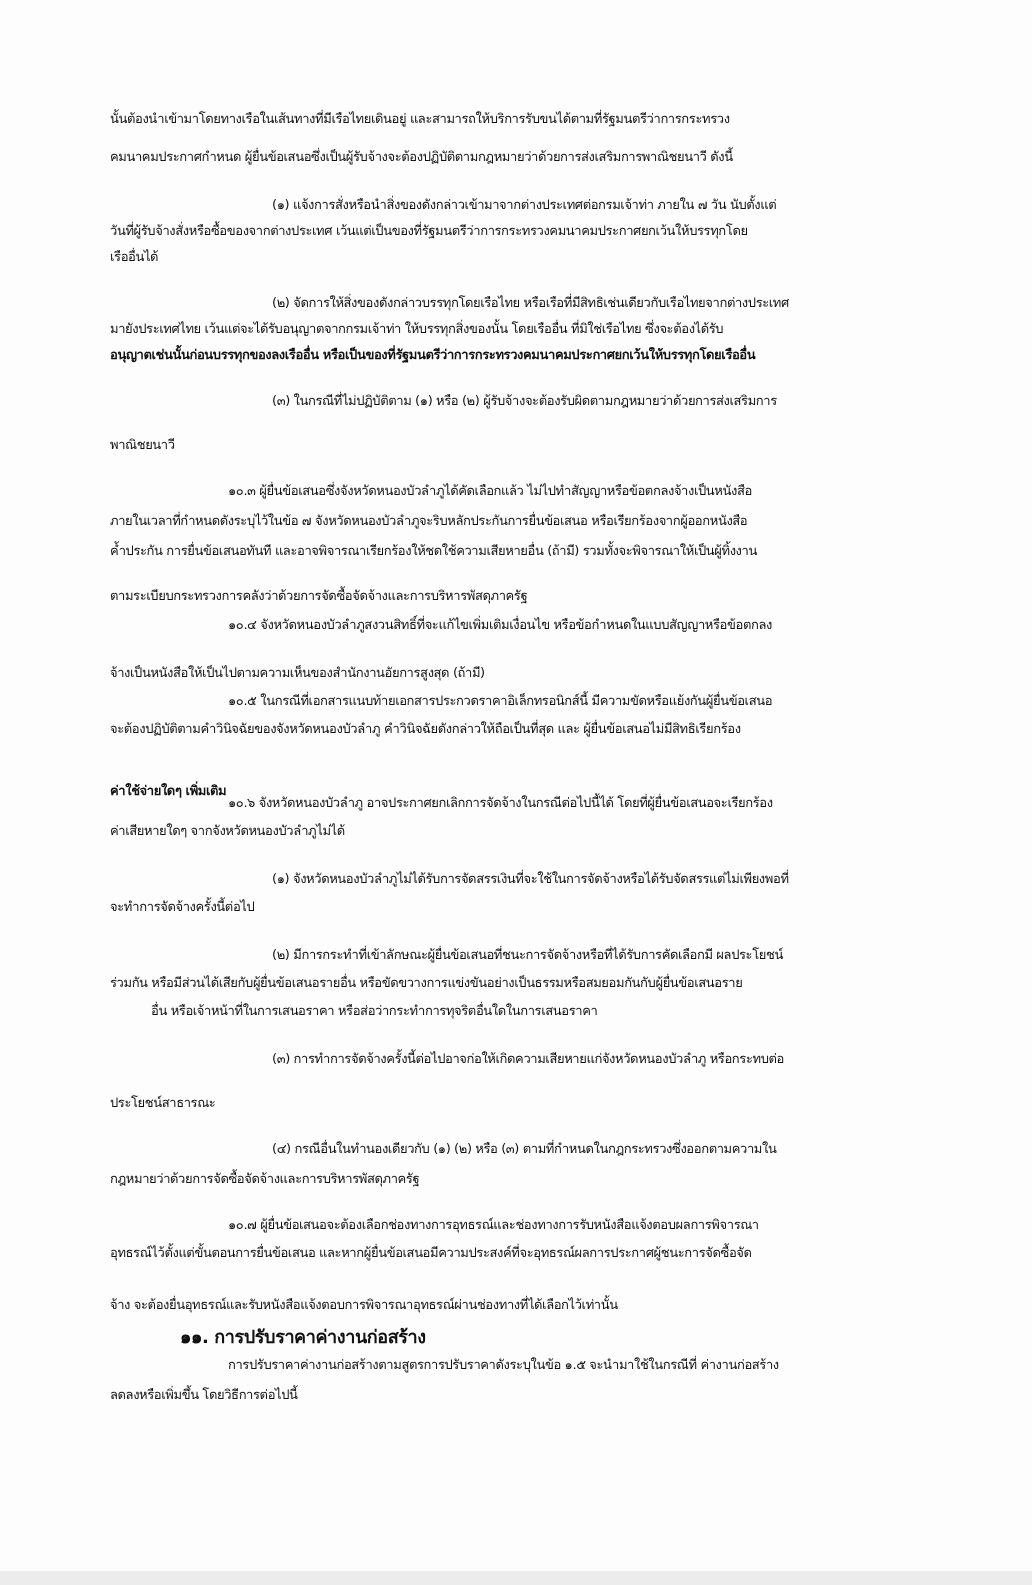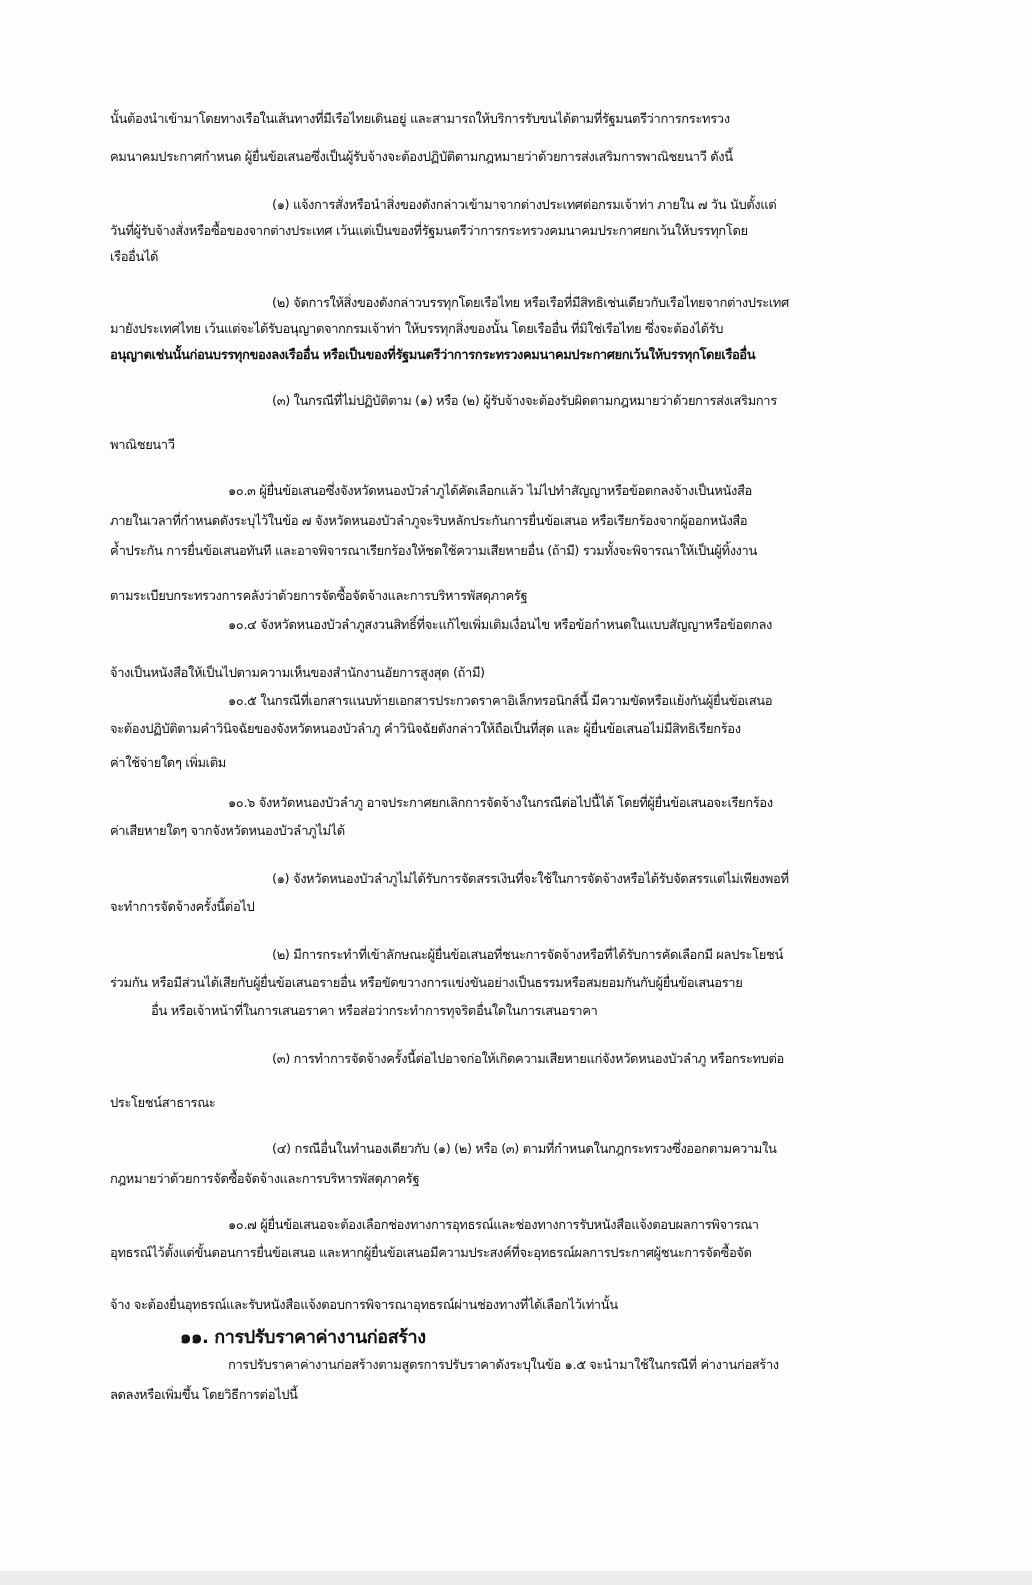--- a/index.html
+++ b/index.html
@@ -29,21 +29,21 @@
       <div class="line indent1" style="top: 390px;">(๓)  ในกรณีที่ไม่ปฏิบัติตาม (๑) หรือ (๒) ผู้รับจ้างจะต้องรับผิดตามกฎหมายว่าด้วยการส่งเสริมการ</div>
       <div class="line " style="top: 434px;">พาณิชยนาวี</div>
       <div class="line indent2" style="top: 480px;">๑๐.๓  ผู้ยื่นข้อเสนอซึ่งจังหวัดหนองบัวลำภูได้คัดเลือกแล้ว ไม่ไปทำสัญญาหรือข้อตกลงจ้างเป็นหนังสือ</div>
       <div class="line " style="top: 510px;">ภายในเวลาที่กำหนดดังระบุไว้ในข้อ ๗ จังหวัดหนองบัวลำภูจะริบหลักประกันการยื่นข้อเสนอ หรือเรียกร้องจากผู้ออกหนังสือ</div>
       <div class="line " style="top: 540px;">ค้ำประกัน การยื่นข้อเสนอทันที และอาจพิจารณาเรียกร้องให้ชดใช้ความเสียหายอื่น (ถ้ามี) รวมทั้งจะพิจารณาให้เป็นผู้ทิ้งงาน</div>
       <div class="line " style="top: 585px;">ตามระเบียบกระทรวงการคลังว่าด้วยการจัดซื้อจัดจ้างและการบริหารพัสดุภาครัฐ</div>
       <div class="line indent2" style="top: 614px;">๑๐.๔  จังหวัดหนองบัวลำภูสงวนสิทธิ์ที่จะแก้ไขเพิ่มเติมเงื่อนไข หรือข้อกำหนดในแบบสัญญาหรือข้อตกลง</div>
       <div class="line " style="top: 662px;">จ้างเป็นหนังสือให้เป็นไปตามความเห็นของสำนักงานอัยการสูงสุด (ถ้ามี)</div>
       <div class="line indent2" style="top: 690px;">๑๐.๕  ในกรณีที่เอกสารแนบท้ายเอกสารประกวดราคาอิเล็กทรอนิกส์นี้ มีความขัดหรือแย้งกันผู้ยื่นข้อเสนอ</div>
       <div class="line " style="top: 718px;">จะต้องปฏิบัติตามคำวินิจฉัยของจังหวัดหนองบัวลำภู คำวินิจฉัยดังกล่าวให้ถือเป็นที่สุด และ ผู้ยื่นข้อเสนอไม่มีสิทธิเรียกร้อง</div>
-      <div class="line " style="top: 752px;">ค่าใช้จ่ายใดๆ เพิ่มเติม</div>
+      <div class="line " style="top: 780px; font-weight: bold;">ค่าใช้จ่ายใดๆ เพิ่มเติม</div>
       <div class="line indent2" style="top: 792px;">๑๐.๖  จังหวัดหนองบัวลำภู อาจประกาศยกเลิกการจัดจ้างในกรณีต่อไปนี้ได้ โดยที่ผู้ยื่นข้อเสนอจะเรียกร้อง</div>
       <div class="line " style="top: 820px;">ค่าเสียหายใดๆ จากจังหวัดหนองบัวลำภูไม่ได้</div>
       <div class="line indent1" style="top: 868px;">(๑)  จังหวัดหนองบัวลำภูไม่ได้รับการจัดสรรเงินที่จะใช้ในการจัดจ้างหรือได้รับจัดสรรแต่ไม่เพียงพอที่</div>
       <div class="line " style="top: 896px;">จะทำการจัดจ้างครั้งนี้ต่อไป</div>
       <div class="line indent1" style="top: 944px;">(๒)  มีการกระทำที่เข้าลักษณะผู้ยื่นข้อเสนอที่ชนะการจัดจ้างหรือที่ได้รับการคัดเลือกมี ผลประโยชน์</div>
       <div class="line " style="top: 972px;">ร่วมกัน หรือมีส่วนได้เสียกับผู้ยื่นข้อเสนอรายอื่น หรือขัดขวางการแข่งขันอย่างเป็นธรรมหรือสมยอมกันกับผู้ยื่นข้อเสนอราย</div>
       <div class="line " style="top: 1000px; margin-left: 41px;">อื่น หรือเจ้าหน้าที่ในการเสนอราคา หรือส่อว่ากระทำการทุจริตอื่นใดในการเสนอราคา</div>
       <div class="line indent1" style="top: 1048px;">(๓)  การทำการจัดจ้างครั้งนี้ต่อไปอาจก่อให้เกิดความเสียหายแก่จังหวัดหนองบัวลำภู หรือกระทบต่อ</div>
       <div class="line " style="top: 1092px;">ประโยชน์สาธารณะ</div>
       <div class="line indent1" style="top: 1138px;">(๔)  กรณีอื่นในทำนองเดียวกับ (๑) (๒) หรือ (๓) ตามที่กำหนดในกฎกระทรวงซึ่งออกตามความใน</div>

